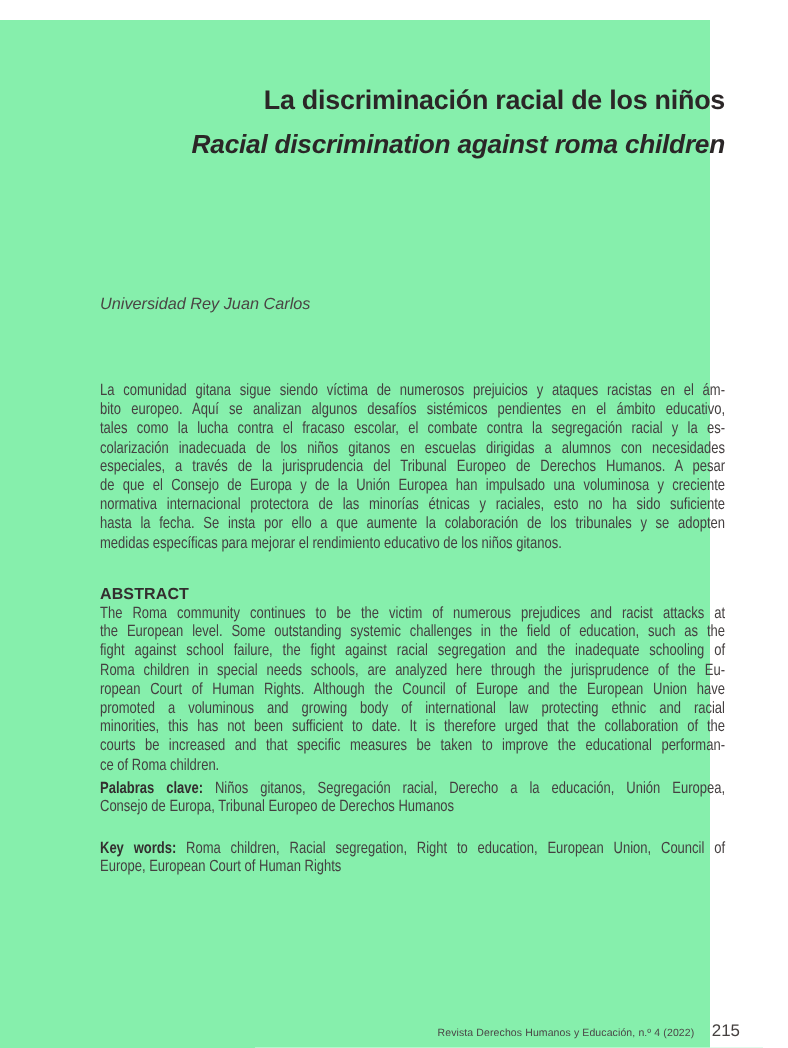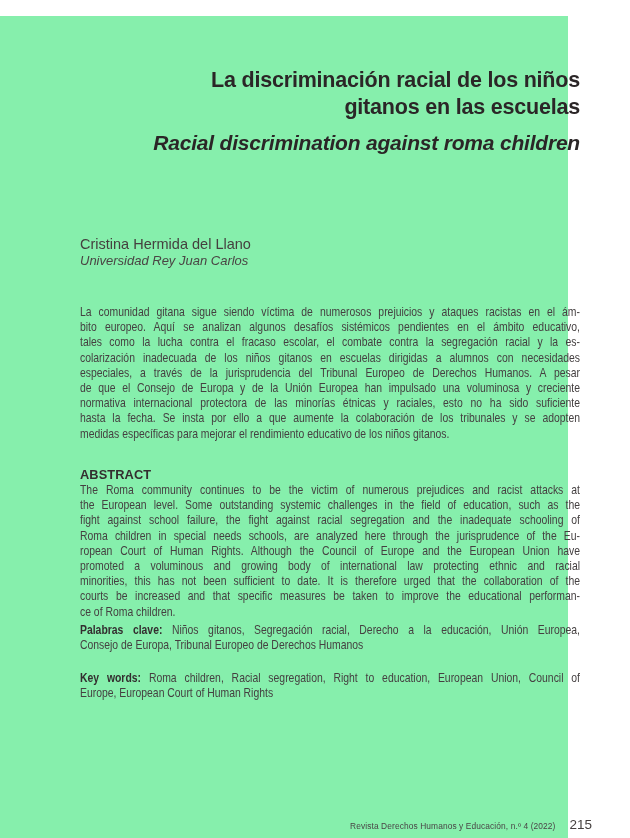--- a/index.html
+++ b/index.html
@@ -78,29 +78,27 @@
   .footer-pagenum { font-size: 13.5px; color: #45403f; }
 </style>
 </head>
 <body>
 
 <div class="page">
 
   <header class="title-block">
     <h1 class="title-es">
       <span>La discriminación racial de los niños</span>
-      <span>gitanos en las escuelas</span>
     </h1>
     <h2 class="title-en">
       <span>Racial discrimination against roma children</span>
     </h2>
   </header>
 
   <div class="author-block">
-    <div class="author-name">Cristina Hermida del Llano</div>
     <div class="author-affiliation">Universidad Rey Juan Carlos</div>
   </div>
 
   <section class="section sec-resumen">
     <div class="scale-body">
         <div class="tline">La comunidad gitana sigue siendo víctima de numerosos prejuicios y ataques racistas en el ám-</div>
         <div class="tline">bito europeo. Aquí se analizan algunos desafíos sistémicos pendientes en el ámbito educativo,</div>
         <div class="tline">tales como la lucha contra el fracaso escolar, el combate contra la segregación racial y la es-</div>
         <div class="tline">colarización inadecuada de los niños gitanos en escuelas dirigidas a alumnos con necesidades</div>
         <div class="tline">especiales, a través de la jurisprudencia del Tribunal Europeo de Derechos Humanos. A pesar</div>

